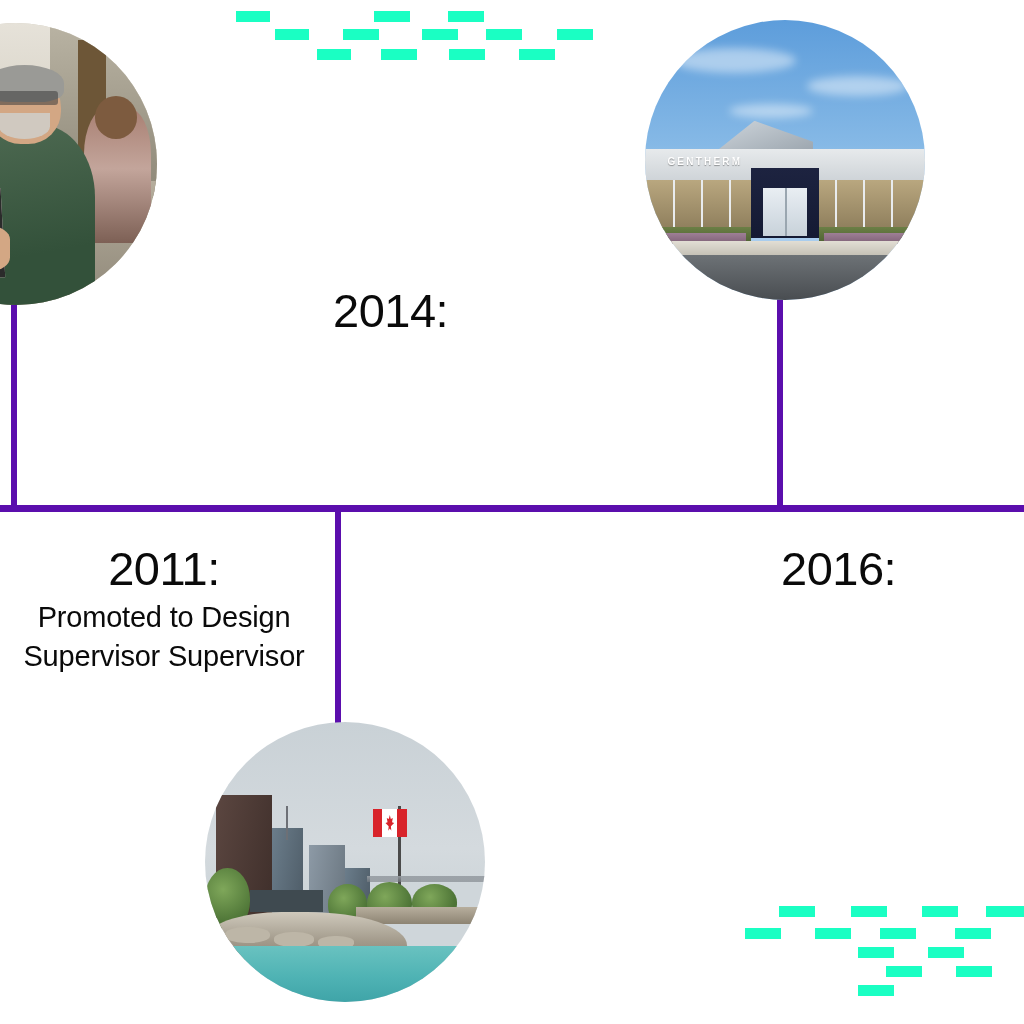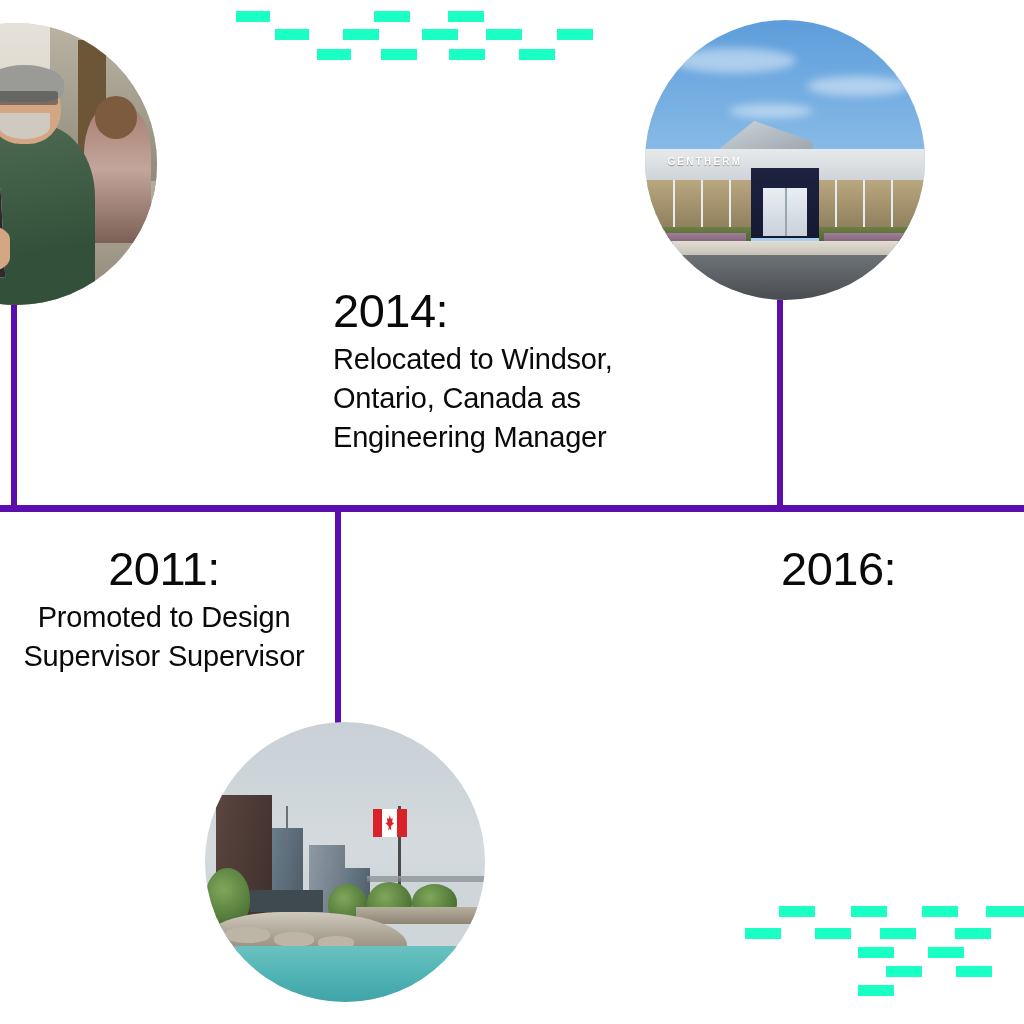--- a/index.html
+++ b/index.html
@@ -242,21 +242,20 @@
     <div class="dash" style="left:928px;top:947px;width:36px"></div>
 
     <div class="dash" style="left:886px;top:966px;width:36px"></div>
     <div class="dash" style="left:956px;top:966px;width:36px"></div>
 
     <div class="dash" style="left:858px;top:985px;width:36px"></div>
   </div>
 
   <div class="block" id="block-2014">
     <div class="year">2014:</div>
-    <div class="desc">Relocated to Windsor, Ontario, Canada as Engineering Manager</div>
   </div>
 
   <div class="block" id="block-2011">
     <div class="year">2011:</div>
     <div class="desc">Promoted to Design Supervisor Supervisor</div>
   </div>
 
   <div class="block" id="block-2016">
     <div class="year">2016:</div>
   </div>

